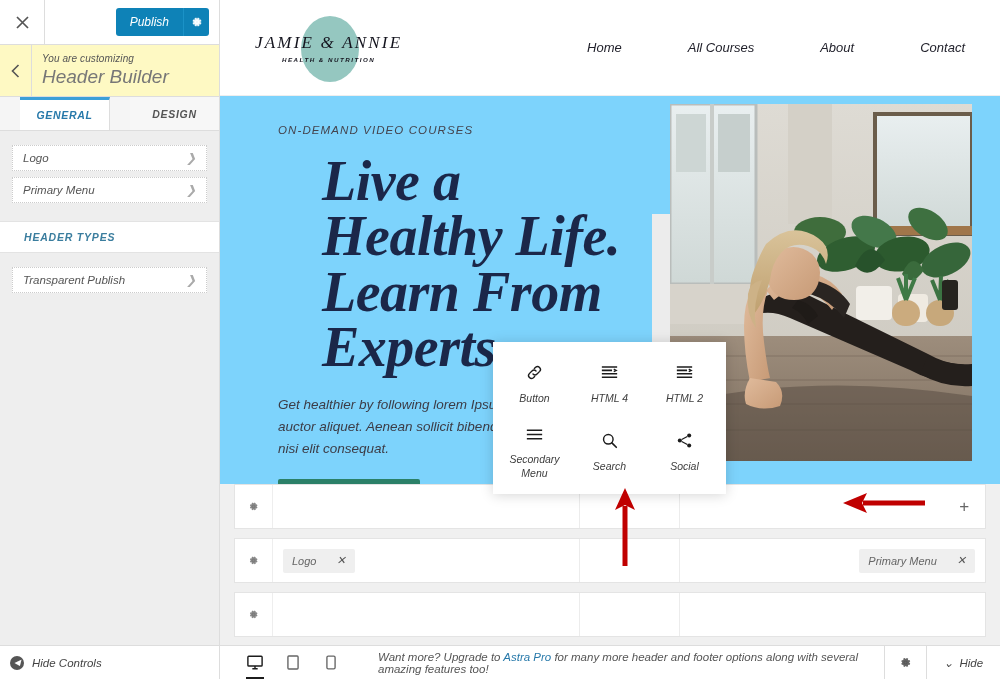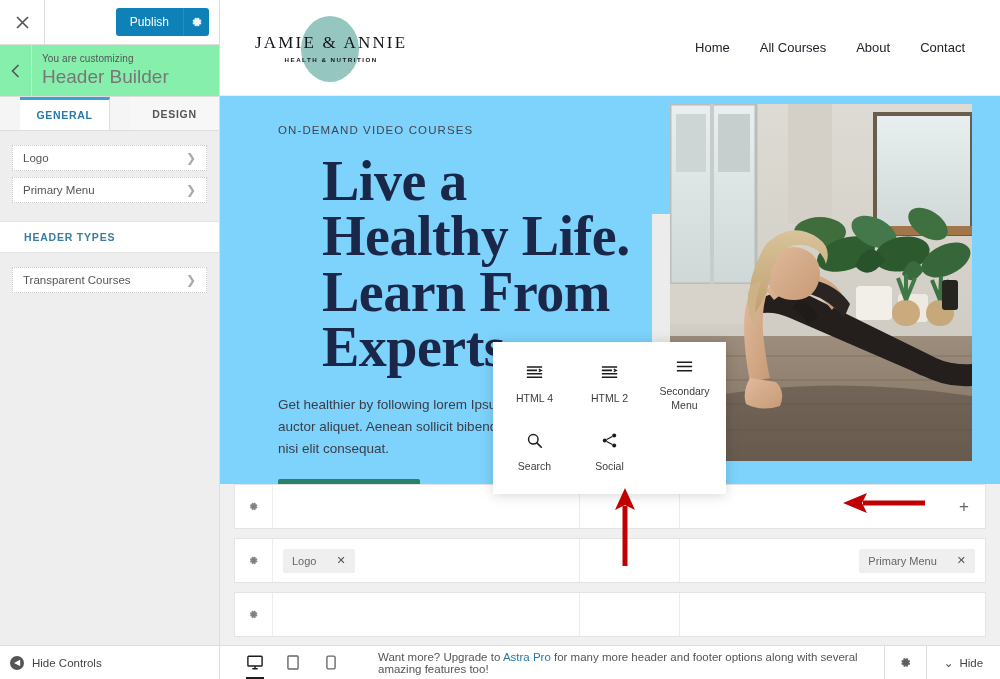--- a/index.html
+++ b/index.html
@@ -1,21 +1,21 @@
 <!DOCTYPE html>
 <html><head>
 <meta charset="utf-8">
 <style>
   * { box-sizing: border-box; margin: 0; padding: 0; }
   html, body {
     width: 1000px; height: 679px; overflow: hidden;
     font-family: "Liberation Sans", sans-serif;
     background: #fff;
   }
-  .app { position: relative; width: 876px; height: 679px; }
+  .app { position: relative; width: 876px; height: 679px; font-style: italic; }
 
   
   .sidebar {
     position: absolute; left: 0; top: 0; width: 220px; height: 645px;
     background: #eeeeee; border-right: 1px solid #ddd;
     display: flex; flex-direction: column;
   }
   .sb-topbar {
     height: 45px; background: #fff; border-bottom: 1px solid #ddd;
     display: flex; align-items: center; justify-content: space-between;
@@ -31,21 +31,21 @@
     padding: 0 14px; display: flex; align-items: center; cursor: pointer;
     border-radius: 3px 0 0 3px;
   }
   .publish-gear {
     background: #0e82b7; color: #fff; width: 26px; display: flex;
     align-items: center; justify-content: center; cursor: pointer;
     border-left: 1px solid #1b92c7; border-radius: 0 3px 3px 0;
   }
 
   .sb-panel-head {
-    height: 52px; background: #86efac; border-bottom: 1px solid #ddd;
+    height: 52px; background: #fef9c3; border-bottom: 1px solid #ddd;
     display: flex; align-items: center;
   }
   .back-arrow {
     width: 32px; height: 51px; display: flex; align-items: center; justify-content: center;
     color: #555; font-size: 16px; cursor: pointer; border-right: 1px solid #ddd;
   }
   .panel-titles { padding-left: 10px; }
   .panel-eyebrow { font-size: 10px; color: #555; letter-spacing: .1px; }
   .panel-title { font-size: 19px; color: #777; margin-top: 2px; }
 
@@ -91,21 +91,21 @@
   .logo-text { position: relative; z-index: 2; text-align: center; }
   .logo-main {
     font-family: "Liberation Serif", serif; font-size: 17px; letter-spacing: 2.2px;
     color: #14141e; white-space: nowrap;
   }
   .logo-sub {
     font-size: 6.2px; letter-spacing: 1.5px; color: #14141e; font-weight: bold;
     margin-top: 3px;
   }
   .site-nav { display: flex; gap: 30px; }
-  .site-nav a { font-size: 13px; color: #22222c; text-decoration: none; cursor: pointer; }
+  .site-nav a { font-size: 13px; color: #22222c; text-decoration: none; cursor: pointer; margin-left: 36px; }
 
   .hero { position: relative; height: 380px; padding: 28px 0 0 58px; display: flex; }
   .hero-left { width: 360px; }
   .eyebrow { font-size: 11.5px; letter-spacing: 1.1px; color: #44444e; margin-bottom: 18px; }
   .hero-h1 {
     font-family: "Liberation Serif", serif; font-weight: bold;
     font-size: 56px; line-height: 0.99; color: #1b2749; letter-spacing: -0.5px; margin-left: 44px;
   }
   .hero-p { margin-top: 18px; font-size: 13.5px; line-height: 1.65; color: #3c3c46; width: 300px; }
   .hero-cta {
@@ -250,21 +250,21 @@
         <span class="chev">❯</span>
       </div>
       <div class="sb-item">
         <span>Primary Menu</span>
         <span class="chev">❯</span>
       </div>
 
       <div class="sb-section-head">HEADER TYPES</div>
       <div class="sb-section-body">
         <div class="sb-item">
-          <span>Transparent Courses</span>
+          <span>Transparent Publish</span>
           <span class="chev">❯</span>
         </div>
       </div>
     </div>
   </div>
 
   <div class="preview">
 
     <div class="site-header">
       <div class="logo-wrap">
@@ -368,20 +368,29 @@
               <path d="M128 196 q14 4 20 16 l-10 8 q-6 -12 -16 -16z" fill="#1f1b18"></path>
               <path d="M258 252 q22 10 44 8 l0 22 q-28 2 -52 -12z" fill="#241f1c"></path>
             </g>
           </svg>
         </div>
       </div>
     </div>
   </div>
 
   <div class="picker">
+    <div class="pick-cell">
+      <span class="pick-ico">
+        <svg width="17" height="17" viewBox="0 0 20 20">
+          <path d="M8.2 11.8a3.4 3.4 0 004.8 0l3.1-3.1a3.4 3.4 0 00-4.8-4.8l-1.5 1.5" stroke="#1c1c1c" stroke-width="1.6" fill="none" stroke-linecap="round"></path>
+          <path d="M11.8 8.2a3.4 3.4 0 00-4.8 0l-3.1 3.1a3.4 3.4 0 004.8 4.8l1.5-1.5" stroke="#1c1c1c" stroke-width="1.6" fill="none" stroke-linecap="round"></path>
+        </svg>
+      </span>
+      <span class="pick-lbl">Button</span>
+    </div>
 
     <div class="pick-cell">
       <span class="pick-ico">
         <svg width="17" height="15" viewBox="0 0 20 17">
           <path d="M1 2h18 M1 6h12 M1 10h18 M1 14h18" stroke="#1c1c1c" stroke-width="1.8"></path>
           <path d="M15 4.5l3 1.5-3 1.5" stroke="#1c1c1c" stroke-width="1.5" fill="none"></path>
         </svg>
       </span>
       <span class="pick-lbl">HTML 4</span>
     </div>

